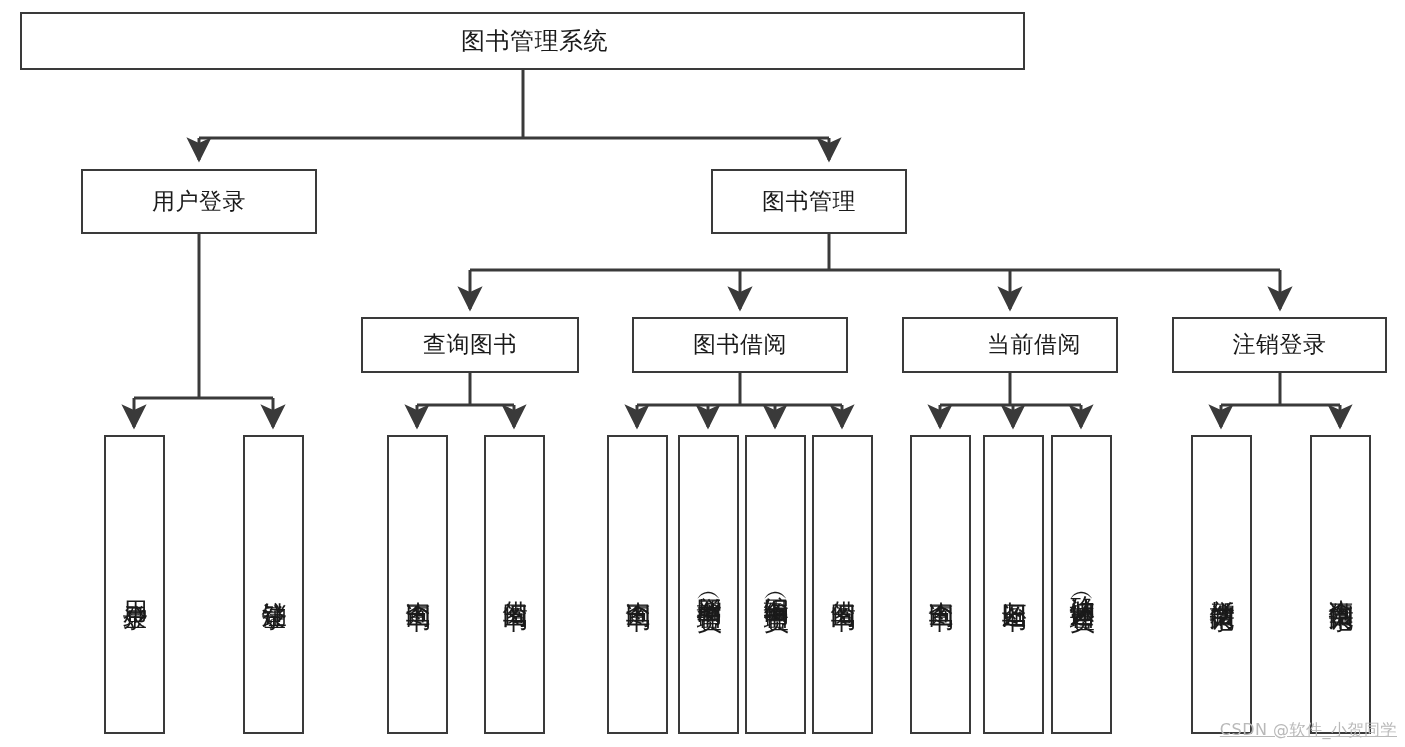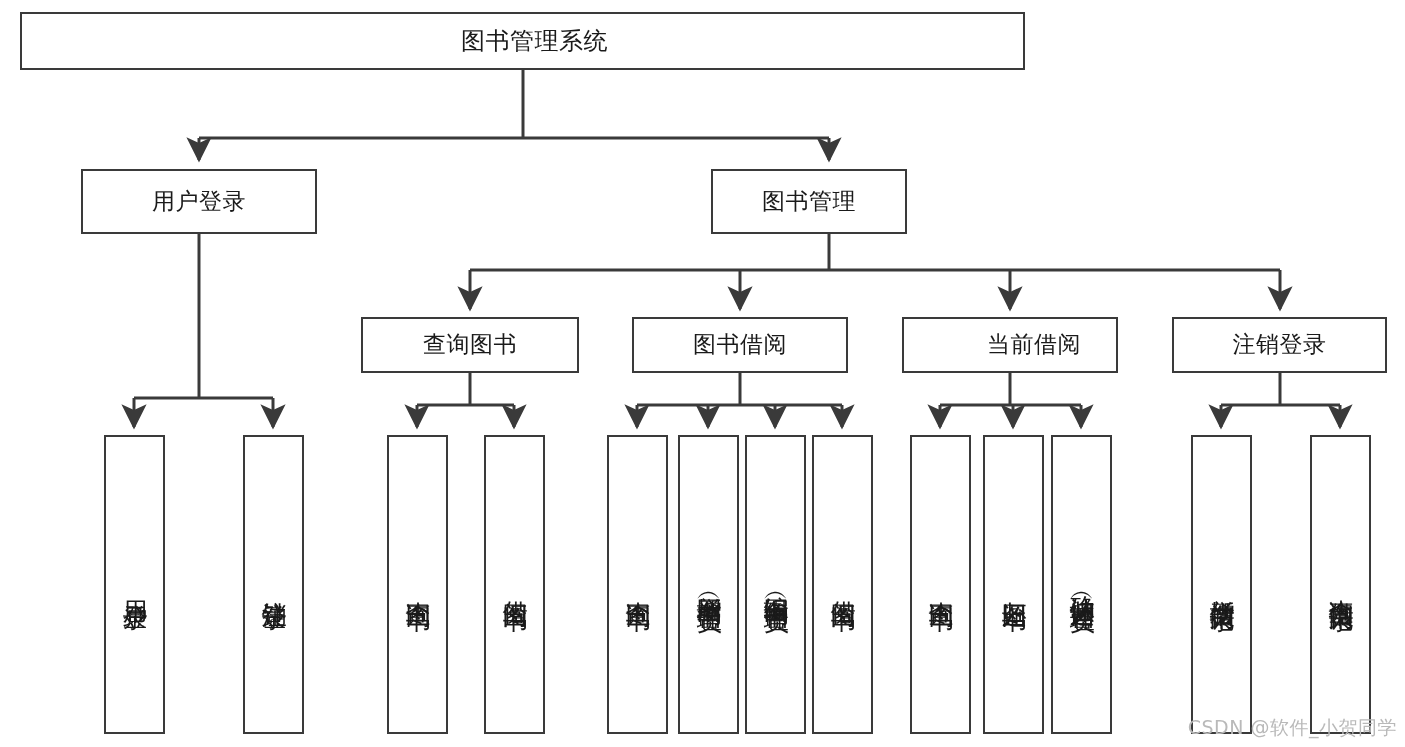--- a/index.html
+++ b/index.html
@@ -58,25 +58,26 @@
     text-orientation: upright;
     font-size: 25px;
     line-height: 1.05;
     letter-spacing: 2px;
     max-height: 278px;
   }
   #watermark {
     position: absolute;
     right: 8px;
     bottom: 6px;
-    font-size: 19px;
+    font-size: 16px;
     color: #b9b9b9;
     letter-spacing: 0.5px;
     z-index: 6;
     white-space: nowrap;
+    text-decoration: underline;
   }
 </style>
 </head>
 <body>
 
 <div id="canvas">
 
   <svg id="edges" viewBox="0 0 1405 747" width="1405" height="747" xmlns="http://www.w3.org/2000/svg">
     <defs>
       <marker id="arrow" markerWidth="9" markerHeight="9" refX="7.6" refY="4.5" orient="auto" markerUnits="strokeWidth">

